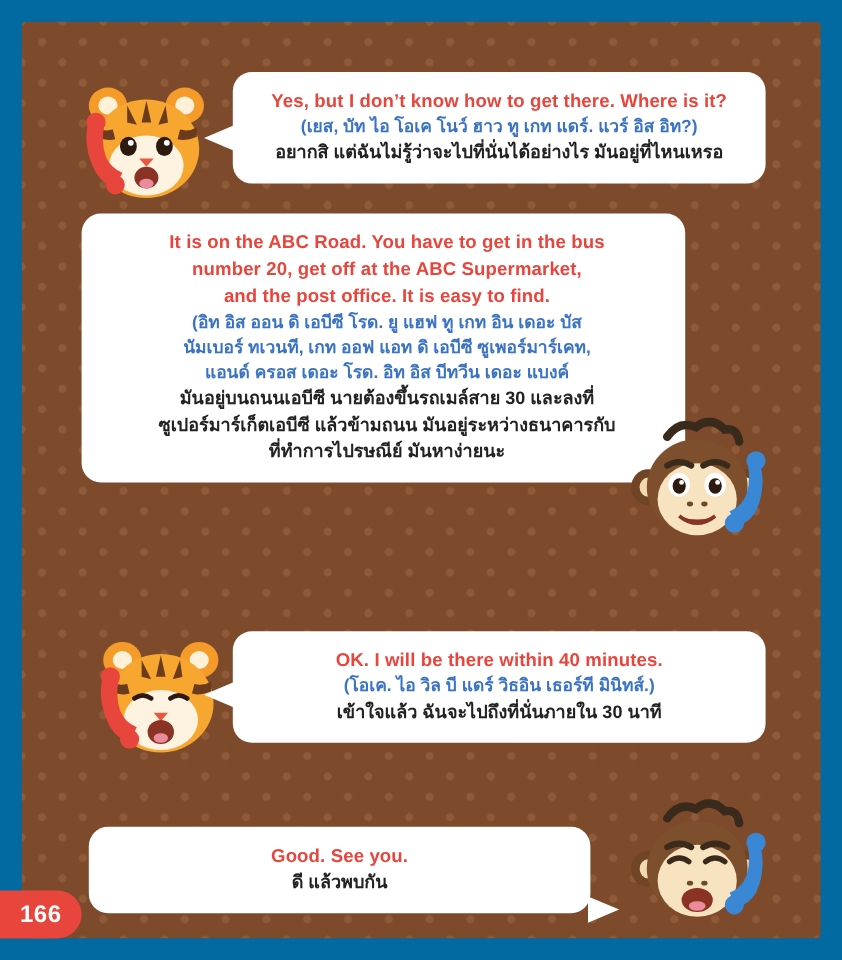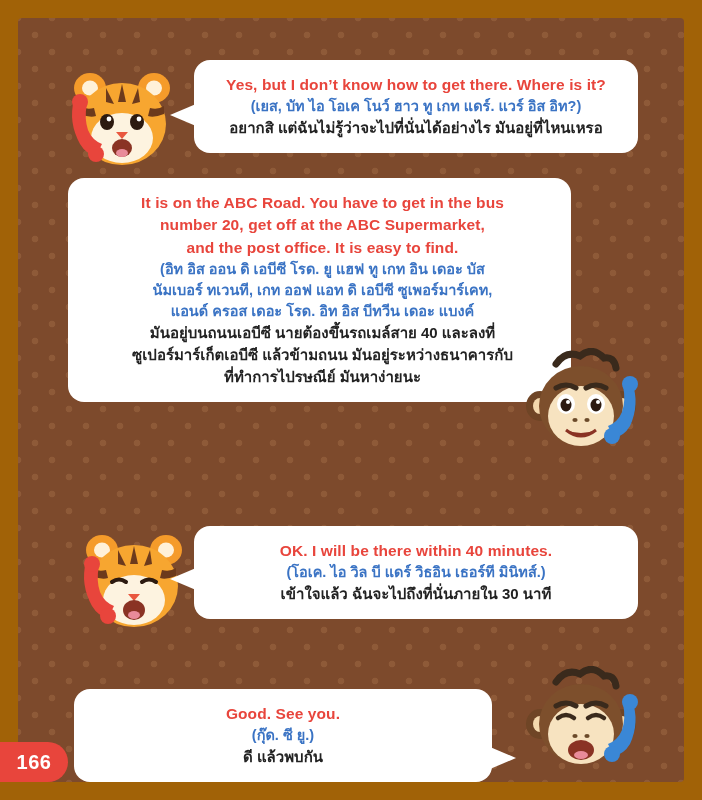--- a/index.html
+++ b/index.html
@@ -10,21 +10,21 @@
     width: 702px;
     height: 800px;
     font-family: "Liberation Sans", sans-serif;
     background: #f5a35c;
     overflow: hidden;
   }
   .page {
     position: relative;
     width: 702px;
     height: 800px;
-    background: #a16207;
+    background: #0369a1;
     box-sizing: border-box;
   }
   .inner {
     position: absolute;
     left: 18px;
     top: 18px;
     width: 666px;
     height: 764px;
     background-color: #7d4a2c;
     background-image:
@@ -176,21 +176,21 @@
         <span class="line">It is on the ABC Road. You have to get in the bus</span>
         <span class="line">number 20, get off at the ABC Supermarket,</span>
         <span class="line">and the post office. It is easy to find.</span>
       </div>
       <div class="tr">
         <span class="line">(อิท อิส ออน ดิ เอบีซี โรด. ยู แฮฟ ทู เกท อิน เดอะ บัส</span>
         <span class="line">นัมเบอร์ ทเวนที, เกท ออฟ แอท ดิ เอบีซี ซูเพอร์มาร์เคท,</span>
         <span class="line">แอนด์ ครอส เดอะ โรด. อิท อิส บีทวีน เดอะ แบงค์</span>
       </div>
       <div class="th">
-        <span class="line">มันอยู่บนถนนเอบีซี  นายต้องขึ้นรถเมล์สาย 40 และลงที่</span>
+        <span class="line">มันอยู่บนถนนเอบีซี  นายต้องขึ้นรถเมล์สาย 30 และลงที่</span>
         <span class="line">ซูเปอร์มาร์เก็ตเอบีซี แล้วข้ามถนน มันอยู่ระหว่างธนาคารกับ</span>
         <span class="line">ที่ทำการไปรษณีย์ มันหาง่ายนะ</span>
       </div>
     </div>
 
     <div class="char" id="monkey1">
       <svg viewBox="0 0 150 122" width="150" height="122">
 
         <path d="M52 16 q10 -14 24 -8 q12 -10 24 2 q10 -2 12 10" fill="none" stroke="#3a2a1c" stroke-width="7" stroke-linecap="round"></path>
 
@@ -260,23 +260,20 @@
       <div class="th">
         <span class="line">เข้าใจแล้ว ฉันจะไปถึงที่นั่นภายใน 30 นาที</span>
       </div>
     </div>
 
     <div class="bubble" id="bubble4">
       <div class="tail-right"></div>
       <div class="en">
         <span class="line">Good. See you.</span>
       </div>
-      <div class="tr">
-        <span class="line">(กุ๊ด. ซี ยู.)</span>
-      </div>
       <div class="th">
         <span class="line">ดี แล้วพบกัน</span>
       </div>
     </div>
 
     <div class="char" id="monkey2">
       <svg viewBox="0 0 150 122" width="150" height="122">
         <path d="M52 16 q10 -14 24 -8 q12 -10 24 2 q10 -2 12 10" fill="none" stroke="#3a2a1c" stroke-width="7" stroke-linecap="round"></path>
         <ellipse cx="36" cy="58" rx="14" ry="15" fill="#6f4526"></ellipse>
         <ellipse cx="36" cy="58" rx="7" ry="8" fill="#f4d9ae"></ellipse>

